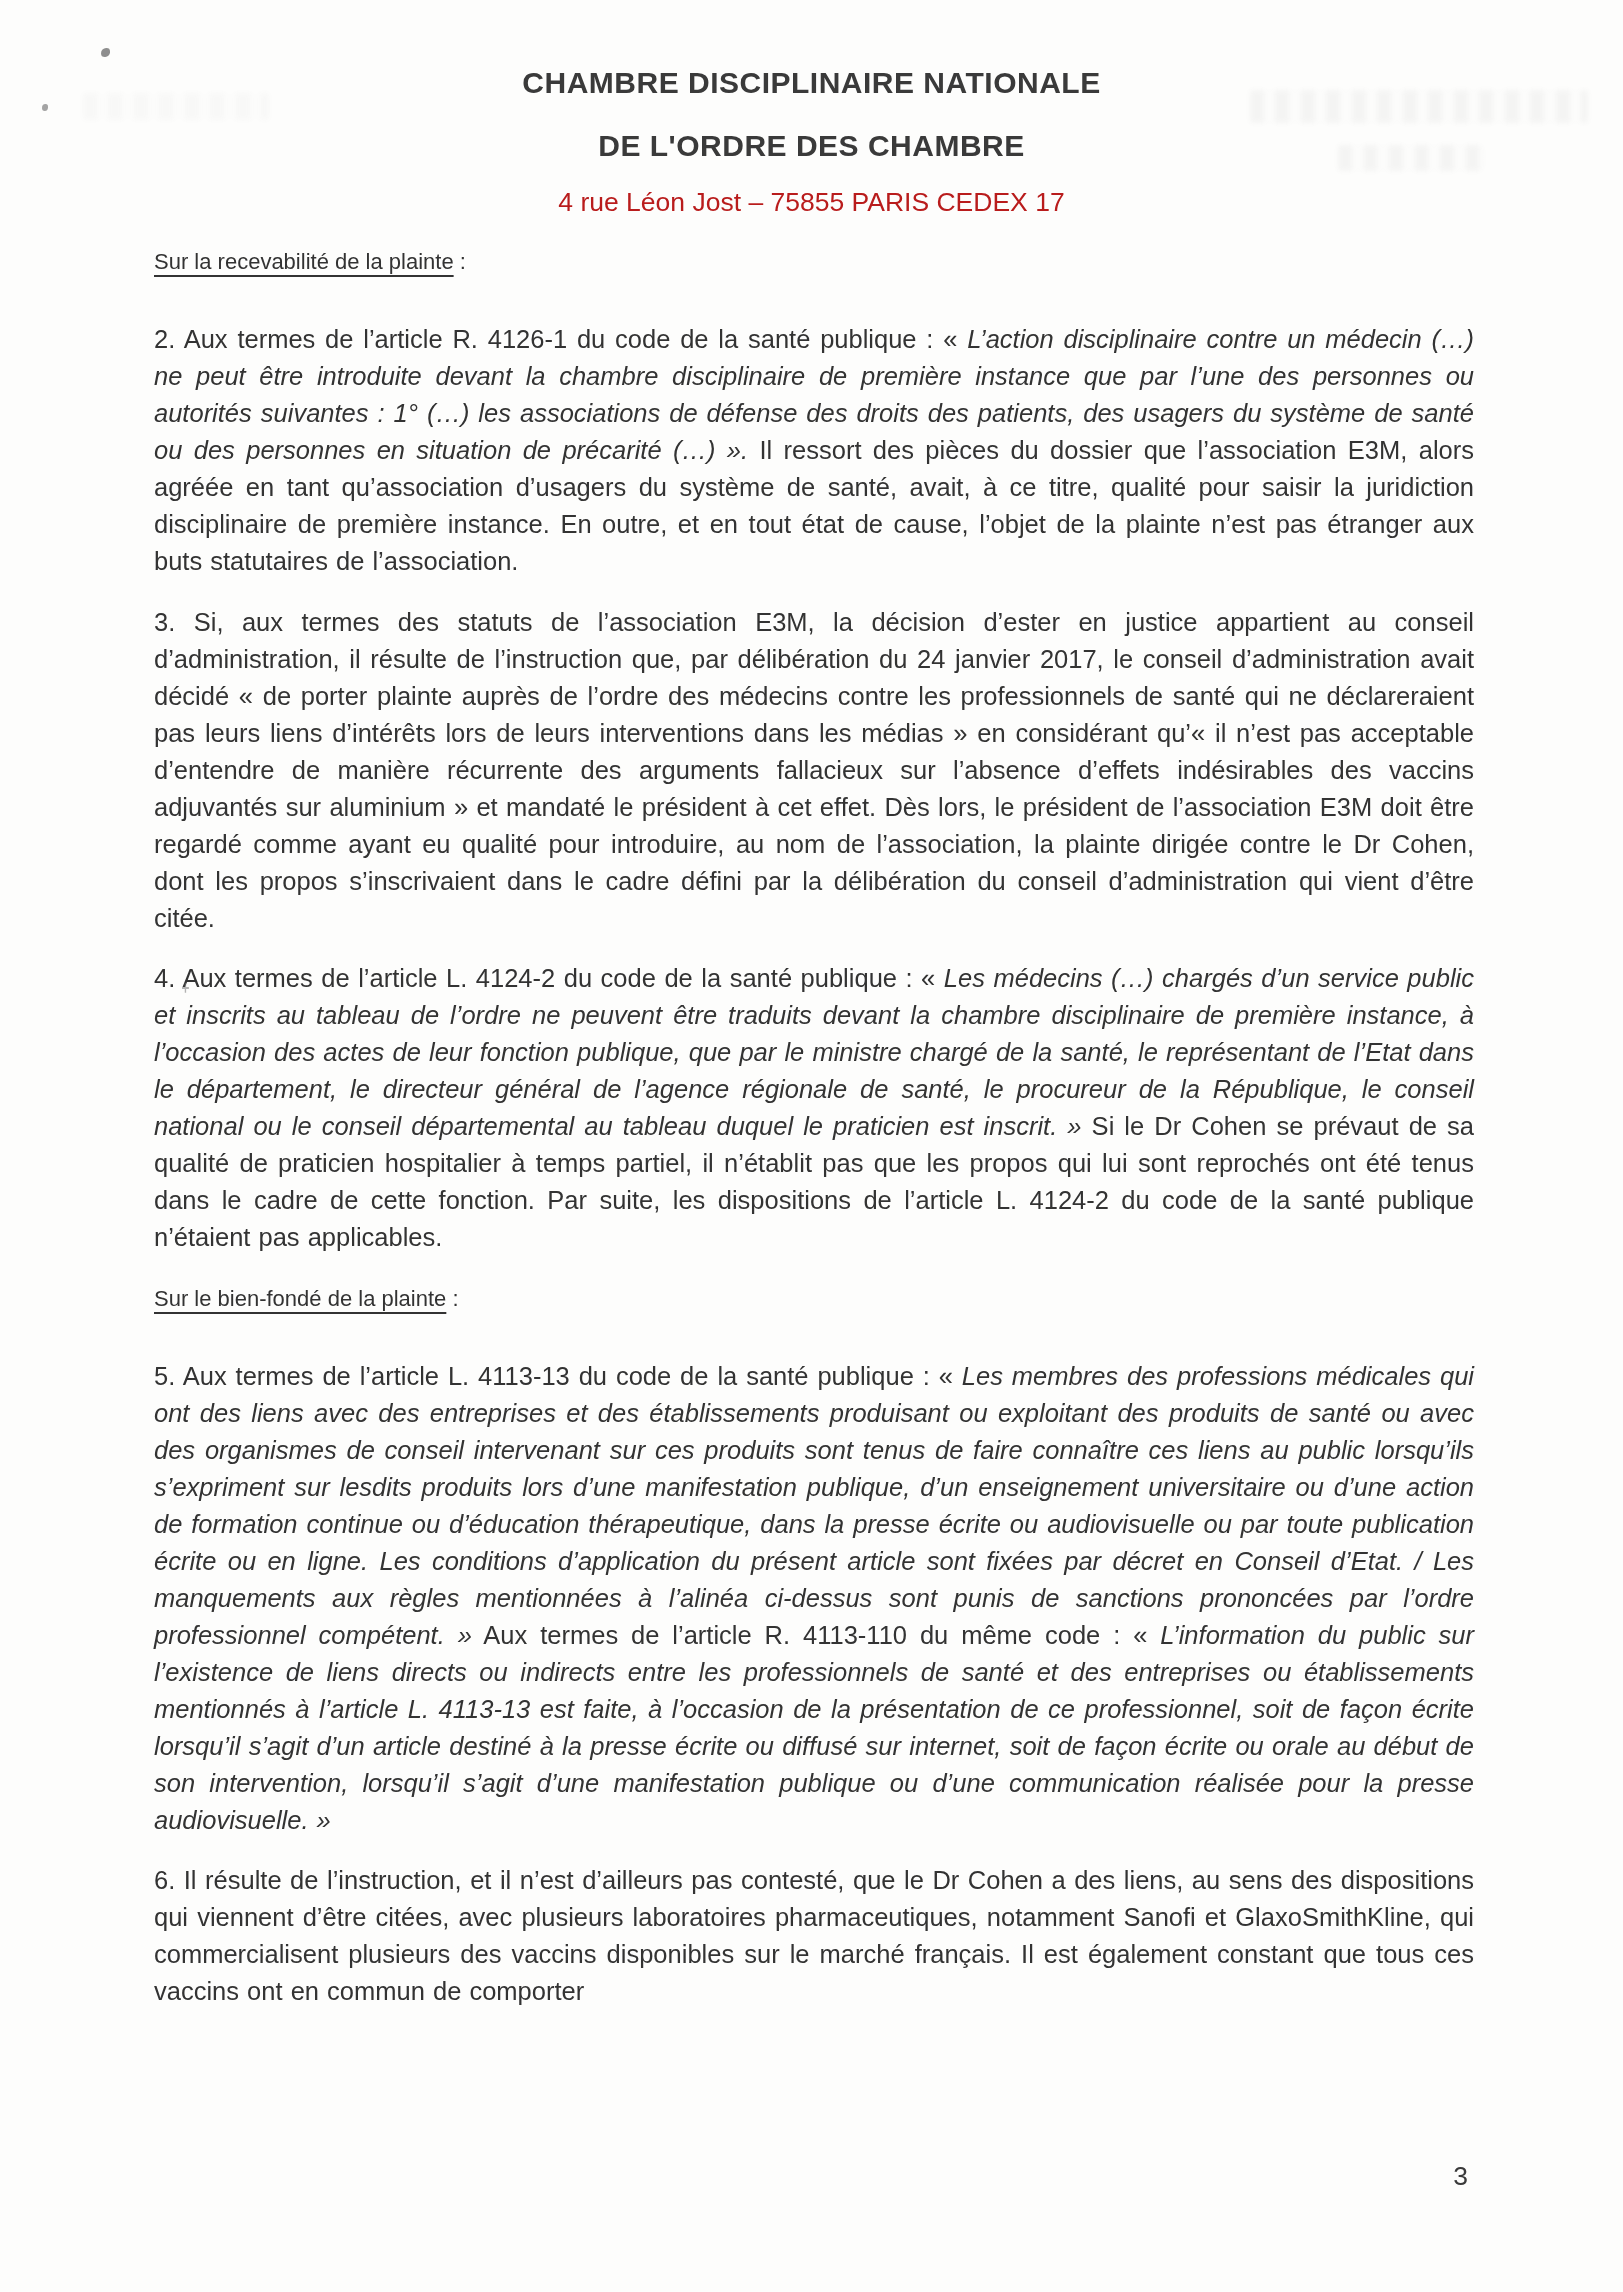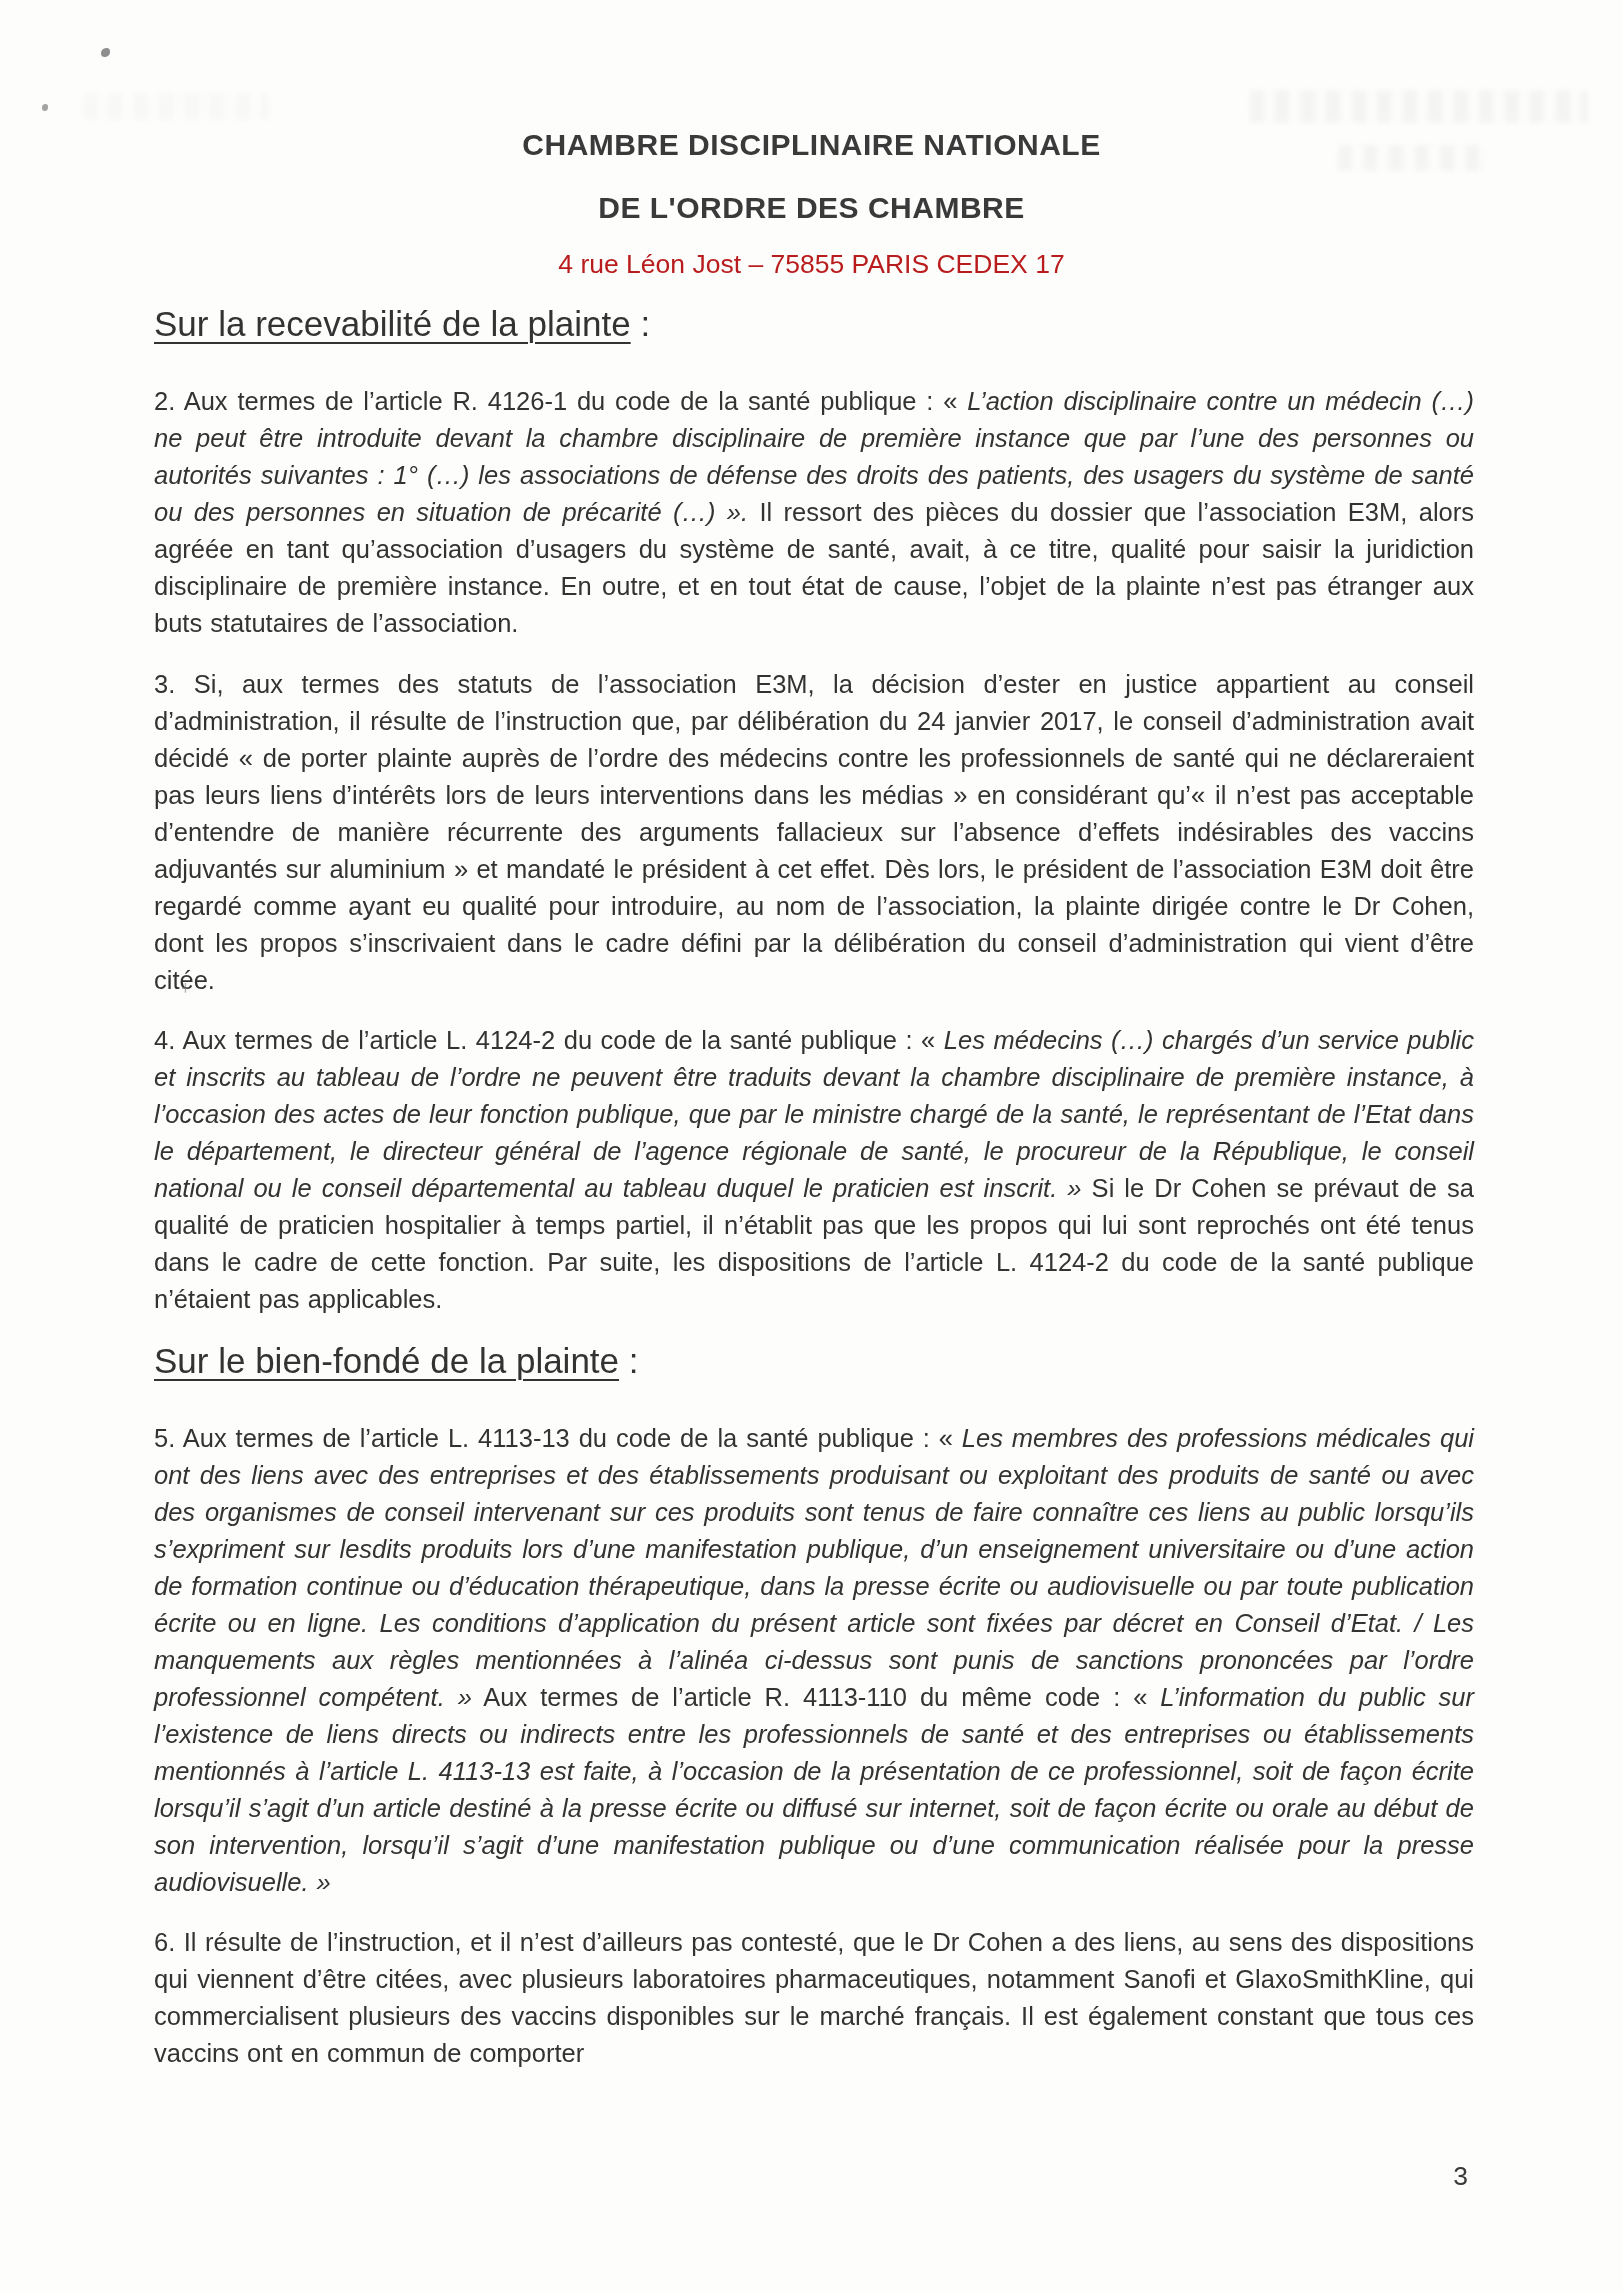--- a/index.html
+++ b/index.html
@@ -11,43 +11,42 @@
     position: relative;
     width: 1623px;
     height: 2293px;
     margin: 0 auto;
     background: #fdfdfc;
     color: #333333;
     font-family: "Liberation Sans", "DejaVu Sans", sans-serif;
     overflow: hidden;
   }
   header {
-    padding-top: 71px;
+    padding-top: 51px;
     text-align: center;
-    margin-top: 42px;
   }
   .title {
     font-size: 30px;
     font-weight: bold;
     line-height: 63px;
     letter-spacing: 0.5px;
     color: #3a3a3a;
   }
   .address {
     font-size: 26.5px;
     line-height: 39px;
     margin-top: 5.9px;
     color: #b91c1c;
   }
   .content {
     padding: 0 149px 0 154px;
     text-align: justify;
   }
   .sec-heading {
-    font-size: 35px;
+    font-size: 22px;
     font-weight: normal;
     line-height: 37px;
     margin: 21.6px 0 41px 0;
     text-align: left;
     color: #333333;
   }
   .sec-heading .u {
     text-decoration: underline;
     text-underline-offset: 5.9px;
     text-decoration-thickness: 2px;

